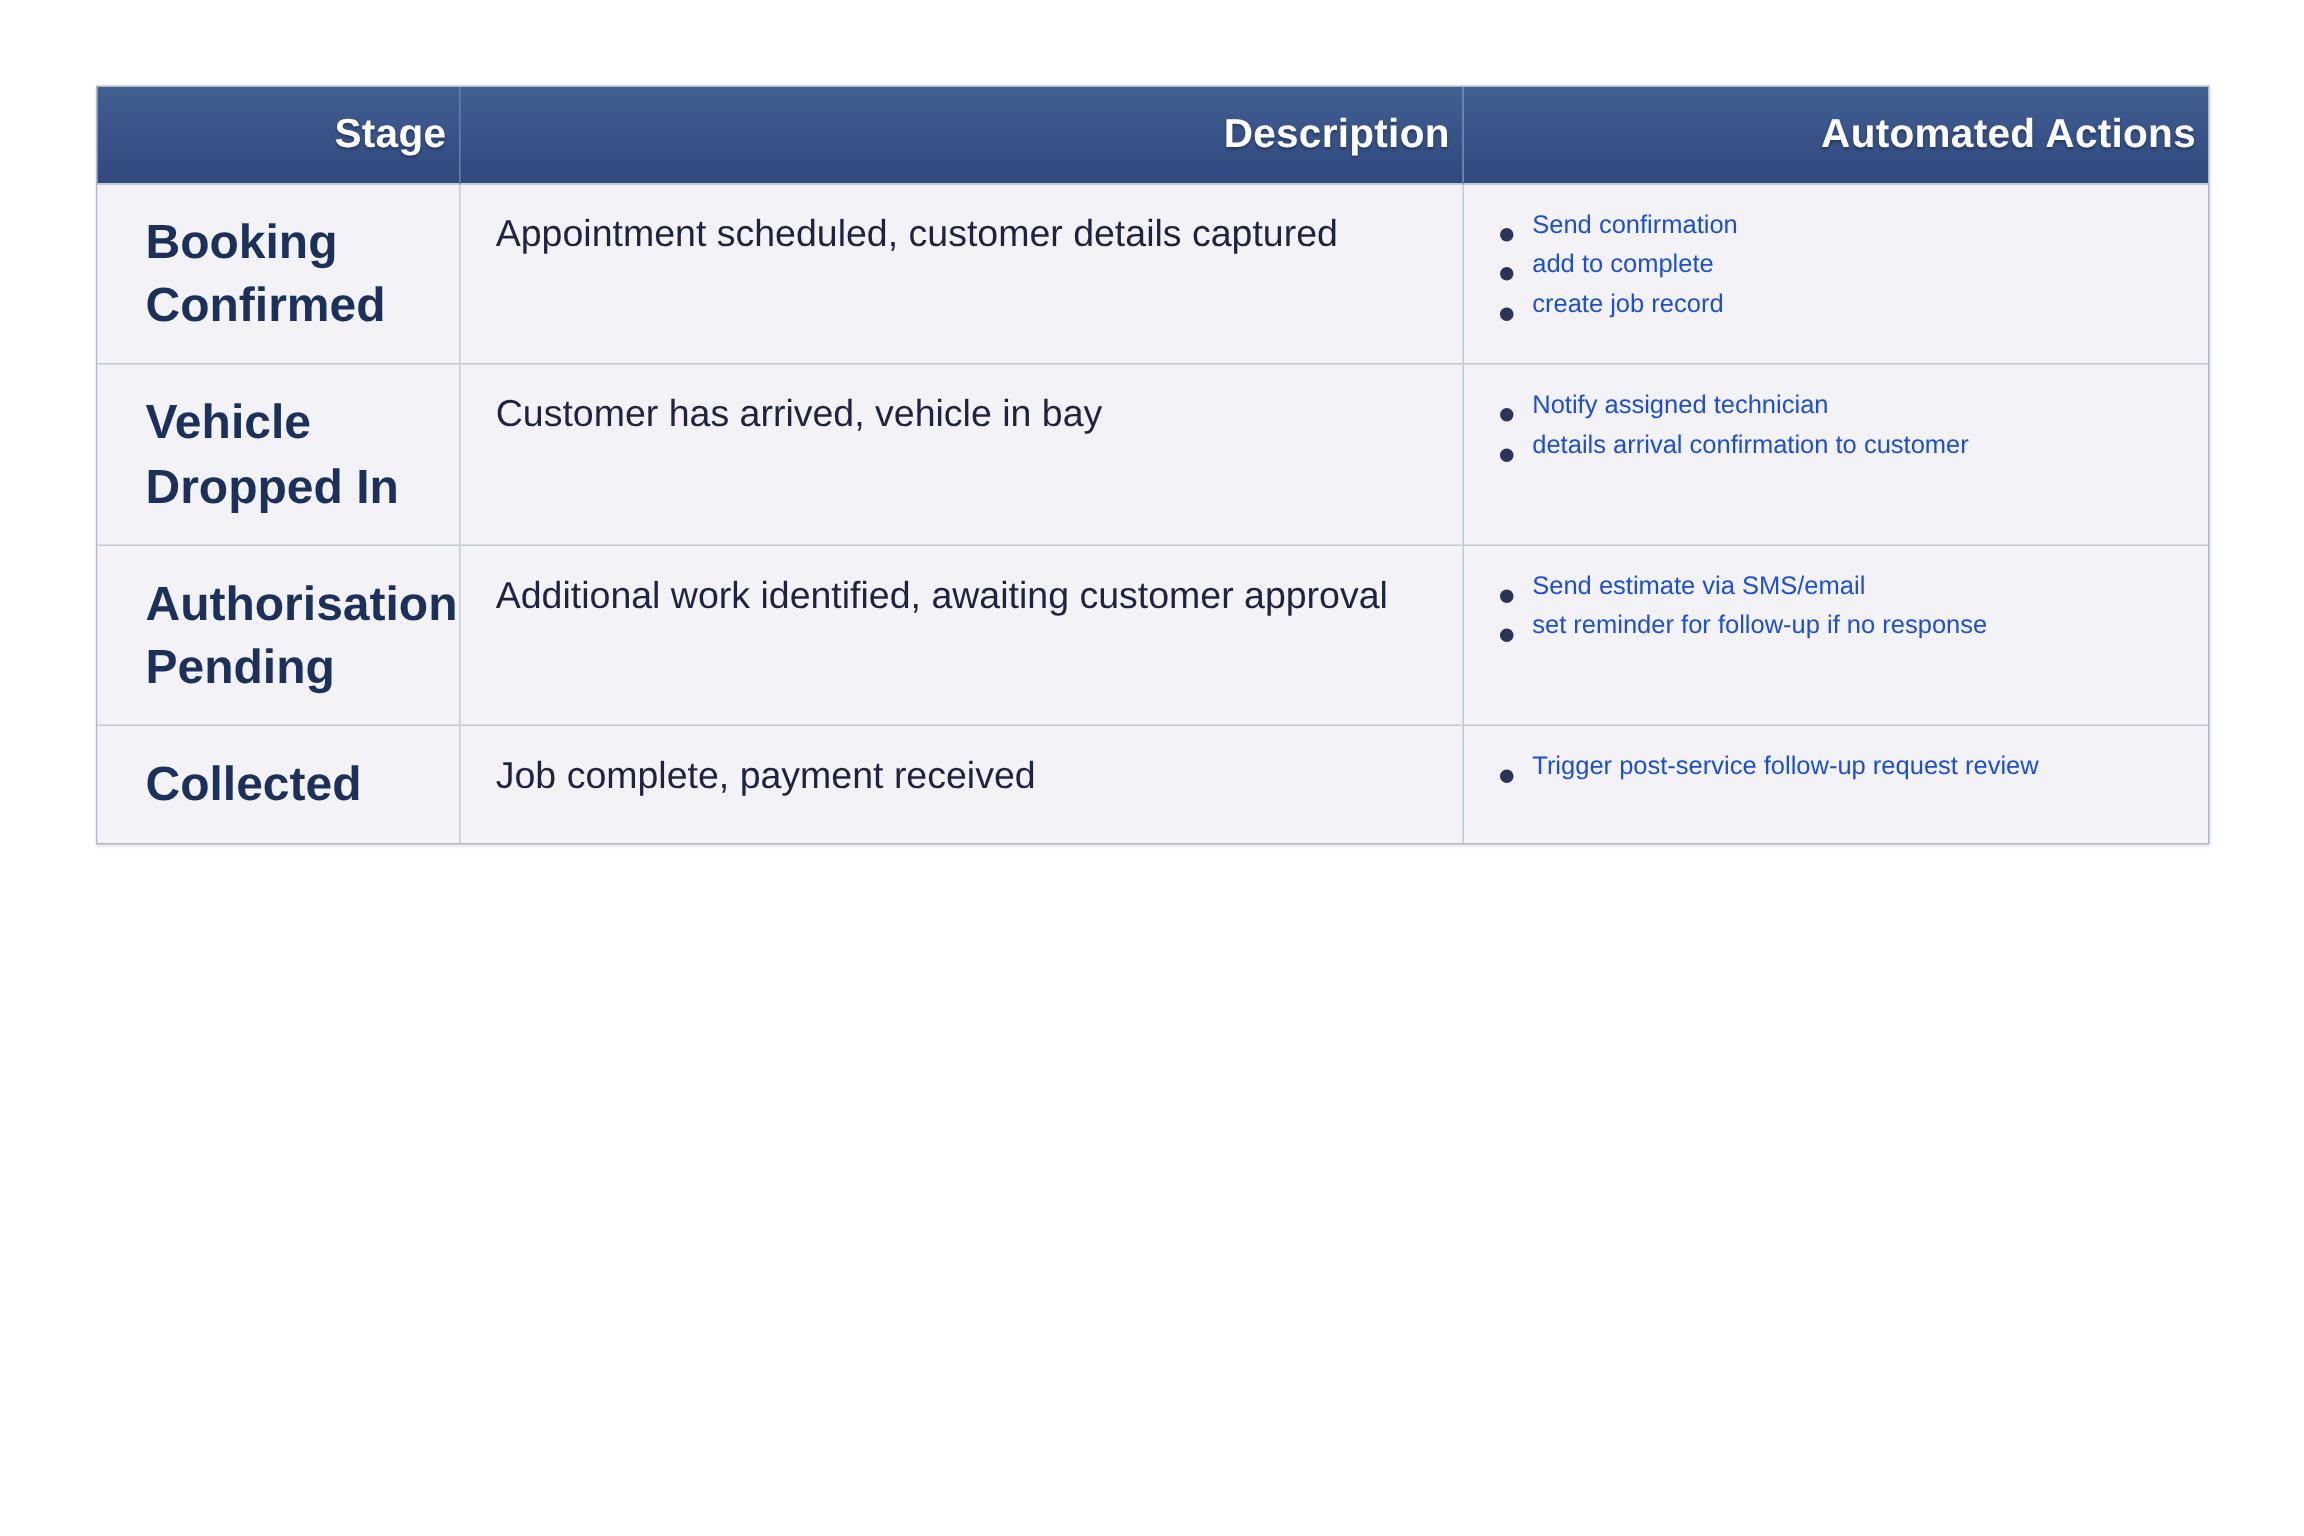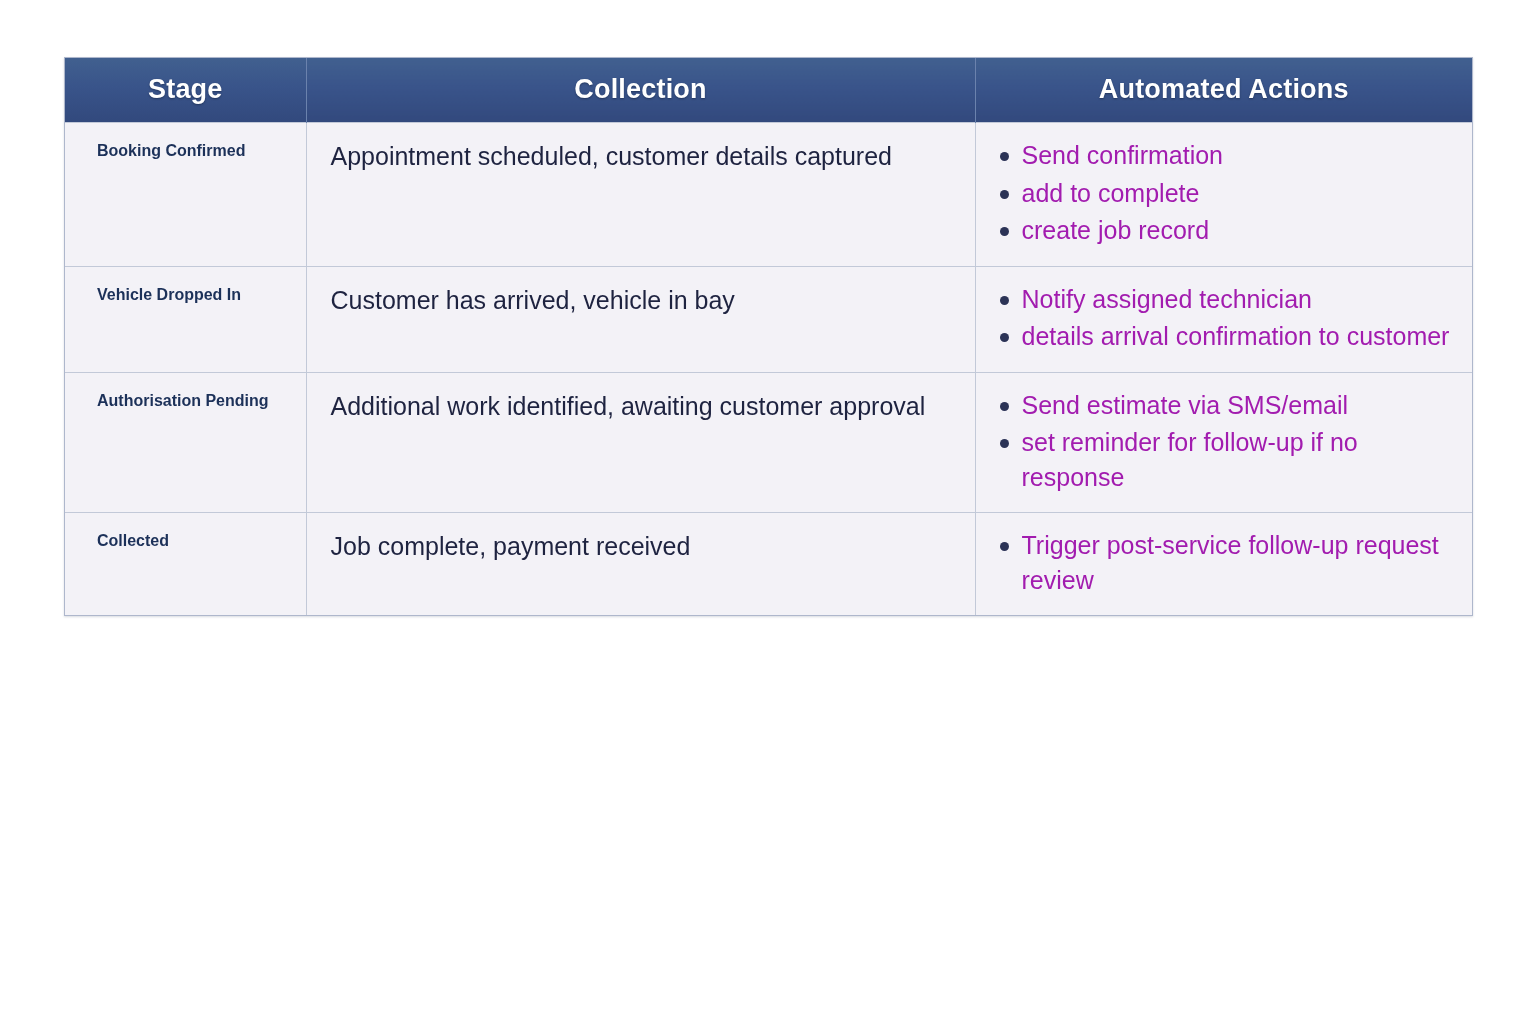--- a/index.html
+++ b/index.html
@@ -31,42 +31,42 @@
     width: 100%;
     table-layout: fixed;
   }
 
   
   table.workflow thead th {
     background: linear-gradient(180deg, #41608f 0%, #39548a 45%, #32497d 100%);
     color: #ffffff;
     font-size: 27px;
     font-weight: bold;
-    text-align: center;
+    text-align: right;
     padding: 16px 8px 17px;
     border-right: 1px solid #6b82ad;
     letter-spacing: 0.2px;
     text-shadow: 0 1px 2px rgba(12,22,45,0.45);
     vertical-align: middle;
   }
   table.workflow thead th:last-child { border-right: none; }
 
   
   table.workflow td {
     border-top: 1px solid #c2c9d8;
     border-right: 1px solid #c2c9d8;
     vertical-align: top;
     background: #f3f2f7;
   }
   table.workflow td:last-child { border-right: none; }
 
   td.stage-cell {
     background: linear-gradient(180deg, #d9e0ef 0%, #d4dcec 100%);
     color: #1c3159;
-    font-size: 16px;
+    font-size: 32px;
     font-weight: bold;
     line-height: 1.32;
     padding: 17px 12px 18px 32px;
     border-right: 1px solid #b9c2d6;
   }
 
   td.desc-cell {
     color: #1e2340;
     font-size: 25px;
     font-weight: normal;
@@ -80,24 +80,24 @@
     color: #1e2340;
   }
 
   ul.actions-list {
     margin: 0;
     padding: 0 0 0 36px;
     list-style: none;
   }
   ul.actions-list li {
     position: relative;
-    font-size: 25px;
+    font-size: 17px;
     line-height: 1.38;
     padding: 1px 0 2px 0;
-    color: #a21caf;
+    color: #1d4ed8;
   }
   ul.actions-list li .bullet-dot {
     position: absolute;
     left: -22px;
     top: 15px;
     width: 9px;
     height: 9px;
     border-radius: 50%;
     background: #2b3356;
   }
@@ -113,21 +113,21 @@
 <div id="table-wrap">
   <table class="workflow">
     <colgroup>
       <col class="col-stage">
       <col class="col-desc">
       <col class="col-actions">
     </colgroup>
     <thead>
       <tr>
         <th>Stage</th>
-        <th>Collection</th>
+        <th>Description</th>
         <th>Automated Actions</th>
       </tr>
     </thead>
     <tbody id="table-body">
         <tr>
           <td class="stage-cell">Booking Confirmed</td>
           <td class="desc-cell">Appointment scheduled, customer details captured</td>
           <td class="actions-cell">
             <ul class="actions-list">
               <li><span class="bullet-dot"></span><span>Send confirmation</span></li>

